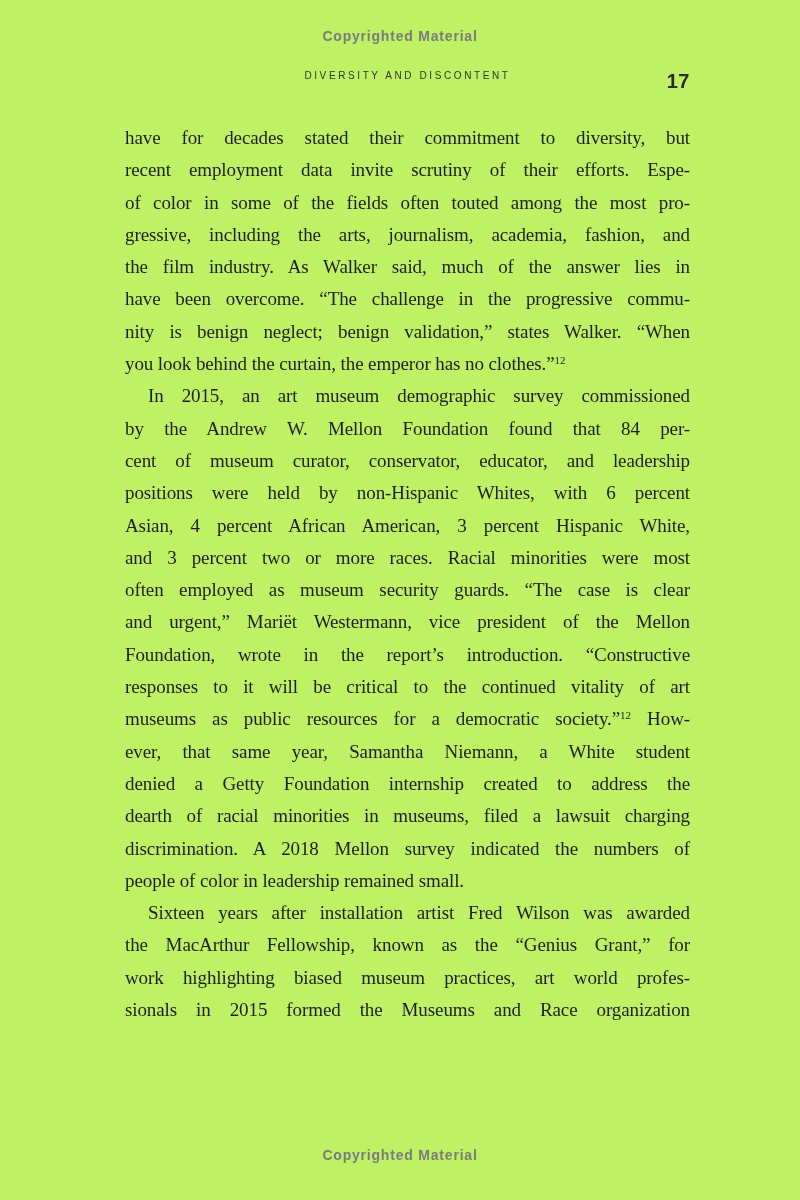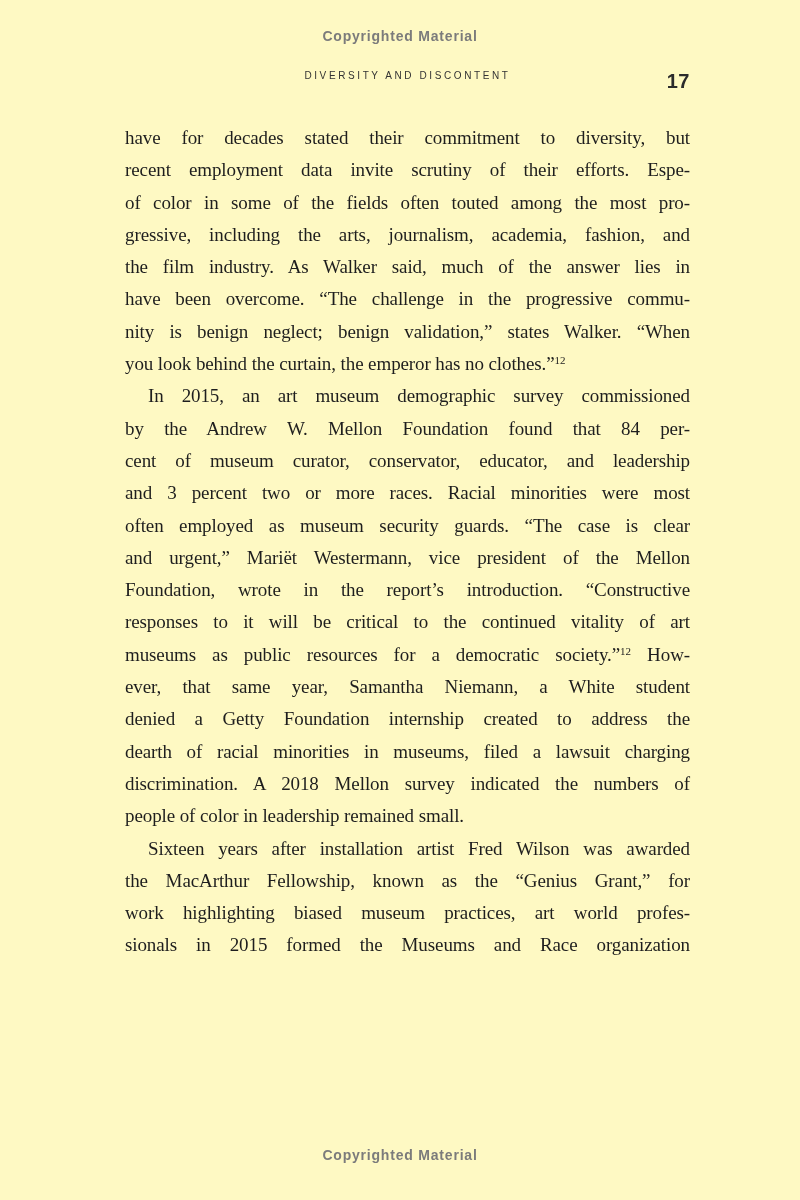--- a/index.html
+++ b/index.html
@@ -1,21 +1,21 @@
 <!DOCTYPE html>
 <html><head>
 <meta charset="utf-8">
 <style>
   * { margin: 0; padding: 0; box-sizing: border-box; }
   html, body { background: #ffffff; }
   .page {
     position: relative;
     width: 800px;
     height: 1200px;
-    background: #fef9c3;
+    background: #bef264;
     overflow: hidden;
     font-family: "Liberation Serif", serif;
   }
   .notice {
     position: absolute;
     left: 0;
     width: 800px;
     text-align: center;
     font-family: "Liberation Sans", sans-serif;
     font-weight: 700;
@@ -97,20 +97,22 @@
       <div class="line">recent employment data invite scrutiny of their efforts. Espe-</div>
       <div class="line">of color in some of the fields often touted among the most pro-</div>
       <div class="line">gressive, including the arts, journalism, academia, fashion, and</div>
       <div class="line">the film industry. As Walker said, much of the answer lies in</div>
       <div class="line">have been overcome. “The challenge in the progressive commu-</div>
       <div class="line">nity is benign neglect; benign validation,” states Walker. “When</div>
       <div class="line flush">you look behind the curtain, the emperor has no clothes.”<sup>12</sup></div>
       <div class="line indent">In 2015, an art museum demographic survey commissioned</div>
       <div class="line">by the Andrew W. Mellon Foundation found that 84 per-</div>
       <div class="line">cent of museum curator, conservator, educator, and leadership</div>
+      <div class="line">positions were held by non-Hispanic Whites, with 6 percent</div>
+      <div class="line">Asian, 4 percent African American, 3 percent Hispanic White,</div>
       <div class="line">and 3 percent two or more races. Racial minorities were most</div>
       <div class="line">often employed as museum security guards. “The case is clear</div>
       <div class="line">and urgent,” Mariët Westermann, vice president of the Mellon</div>
       <div class="line">Foundation, wrote in the report’s introduction. “Constructive</div>
       <div class="line">responses to it will be critical to the continued vitality of art</div>
       <div class="line">museums as public resources for a democratic society.”<sup>12</sup> How-</div>
       <div class="line">ever, that same year, Samantha Niemann, a White student</div>
       <div class="line">denied a Getty Foundation internship created to address the</div>
       <div class="line">dearth of racial minorities in museums, filed a lawsuit charging</div>
       <div class="line">discrimination. A 2018 Mellon survey indicated the numbers of</div>

